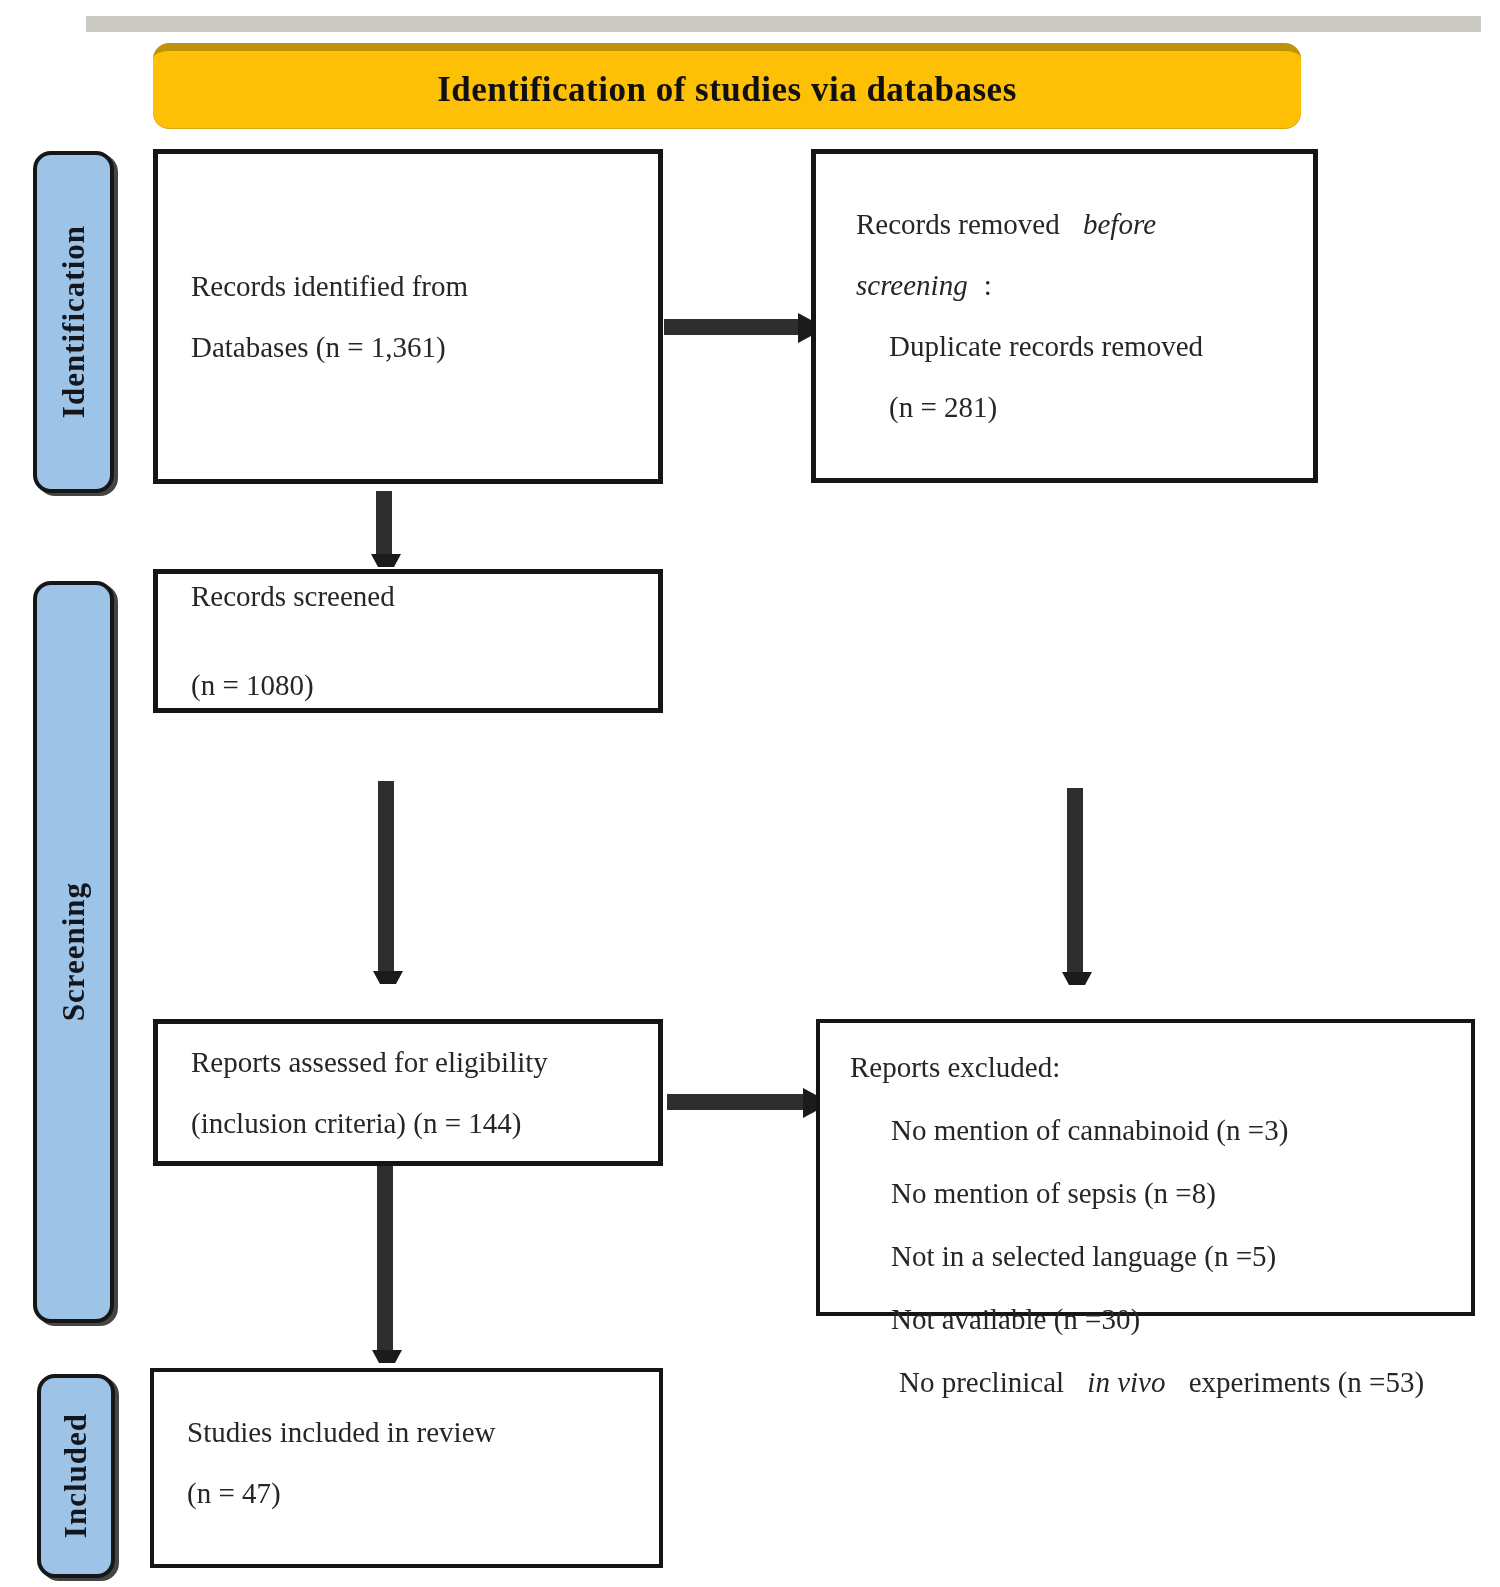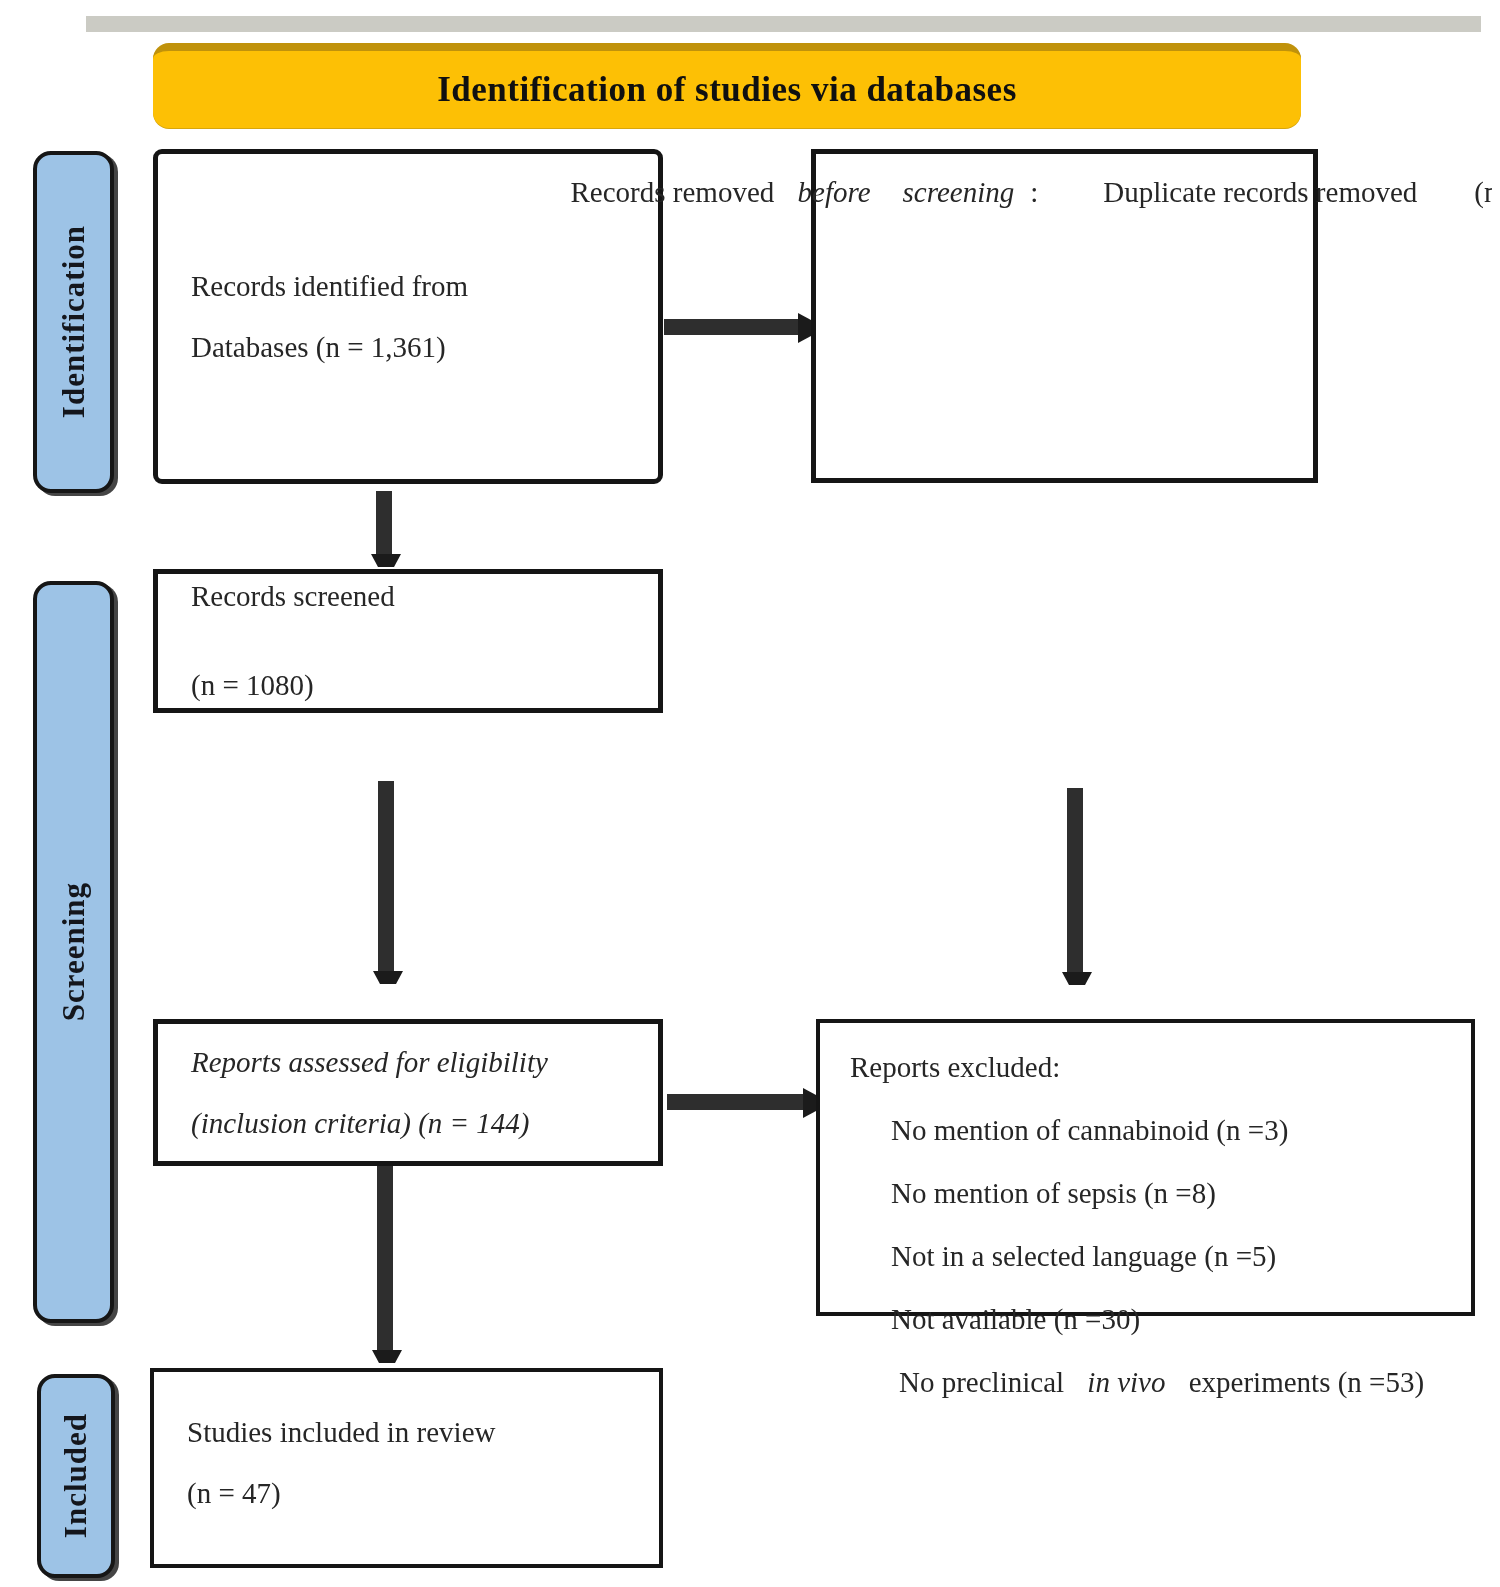--- a/index.html
+++ b/index.html
@@ -28,27 +28,27 @@
                  font-weight:bold; font-size:31px; color:#14161c; letter-spacing:1px; }
 
   
   .fbox { position:absolute; background:#ffffff; border:5px solid #151515;
           font-size:29px; line-height:45px; color:#262626; }
   .fbox .line { white-space:nowrap; }
   .it { font-style:italic; }
   .indent { padding-left:49px; }
 
   .box-identified { left:137px; top:133px; width:510px; height:335px;
-                    display:flex; flex-direction:column; justify-content:center; padding-left:25px;border-radius:9px; }
+                    display:flex; flex-direction:column; justify-content:center; padding-left:25px; }
   .box-removed    { left:795px; top:133px; width:507px; height:334px;
-                    display:flex; justify-content:center; padding-left:24px; }
+                    display:flex; flex-direction:column; justify-content:center; padding-left:24px; }
   .box-screened   { left:137px; top:553px; width:510px; height:144px;
                     display:flex; flex-direction:column; justify-content:center; padding-left:25px;gap:28px; }
   .box-assessed   { left:137px; top:1003px; width:510px; height:147px;
-                    display:flex; flex-direction:column; justify-content:center; padding-left:25px;font-style:italic; }
+                    display:flex; flex-direction:column; justify-content:center; padding-left:25px; }
   .box-excluded   { left:800px; top:1003px; width:659px; height:297px;
                     border-width:4px; padding:13px 0 0 22px; line-height:47px; }
   .box-included   { left:134px; top:1352px; width:513px; height:200px;
                     border-width:4px; padding:30px 0 0 25px; }
 
   
   .aline-v { position:absolute; width:3px; background:#2e2e2e; }
   .aline-h { position:absolute; height:3px; background:#2e2e2e; }
   .ahead-down { position:absolute; width:0; height:0;
                 border-left:7px solid transparent; border-right:7px solid transparent;

